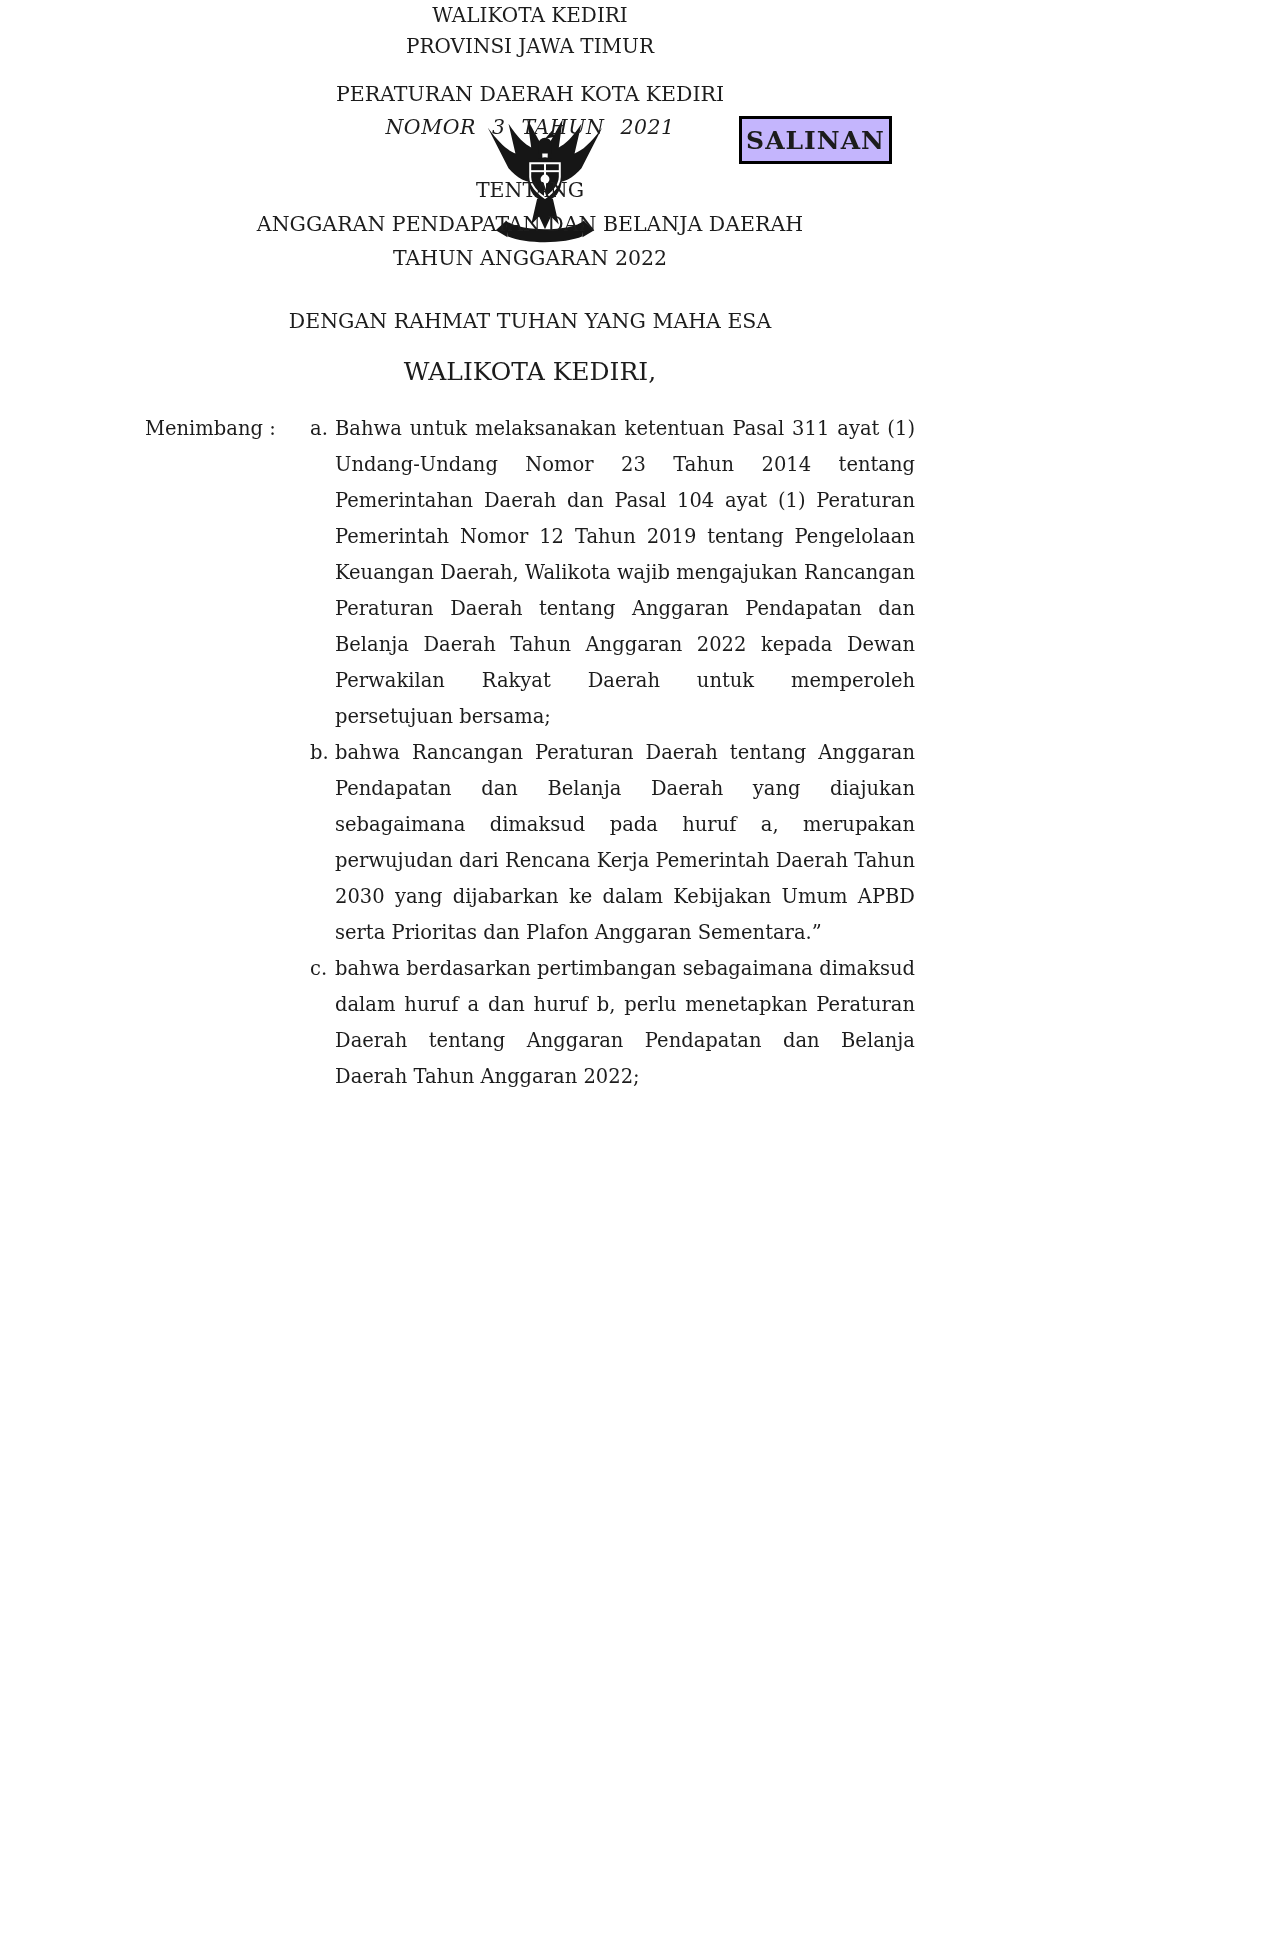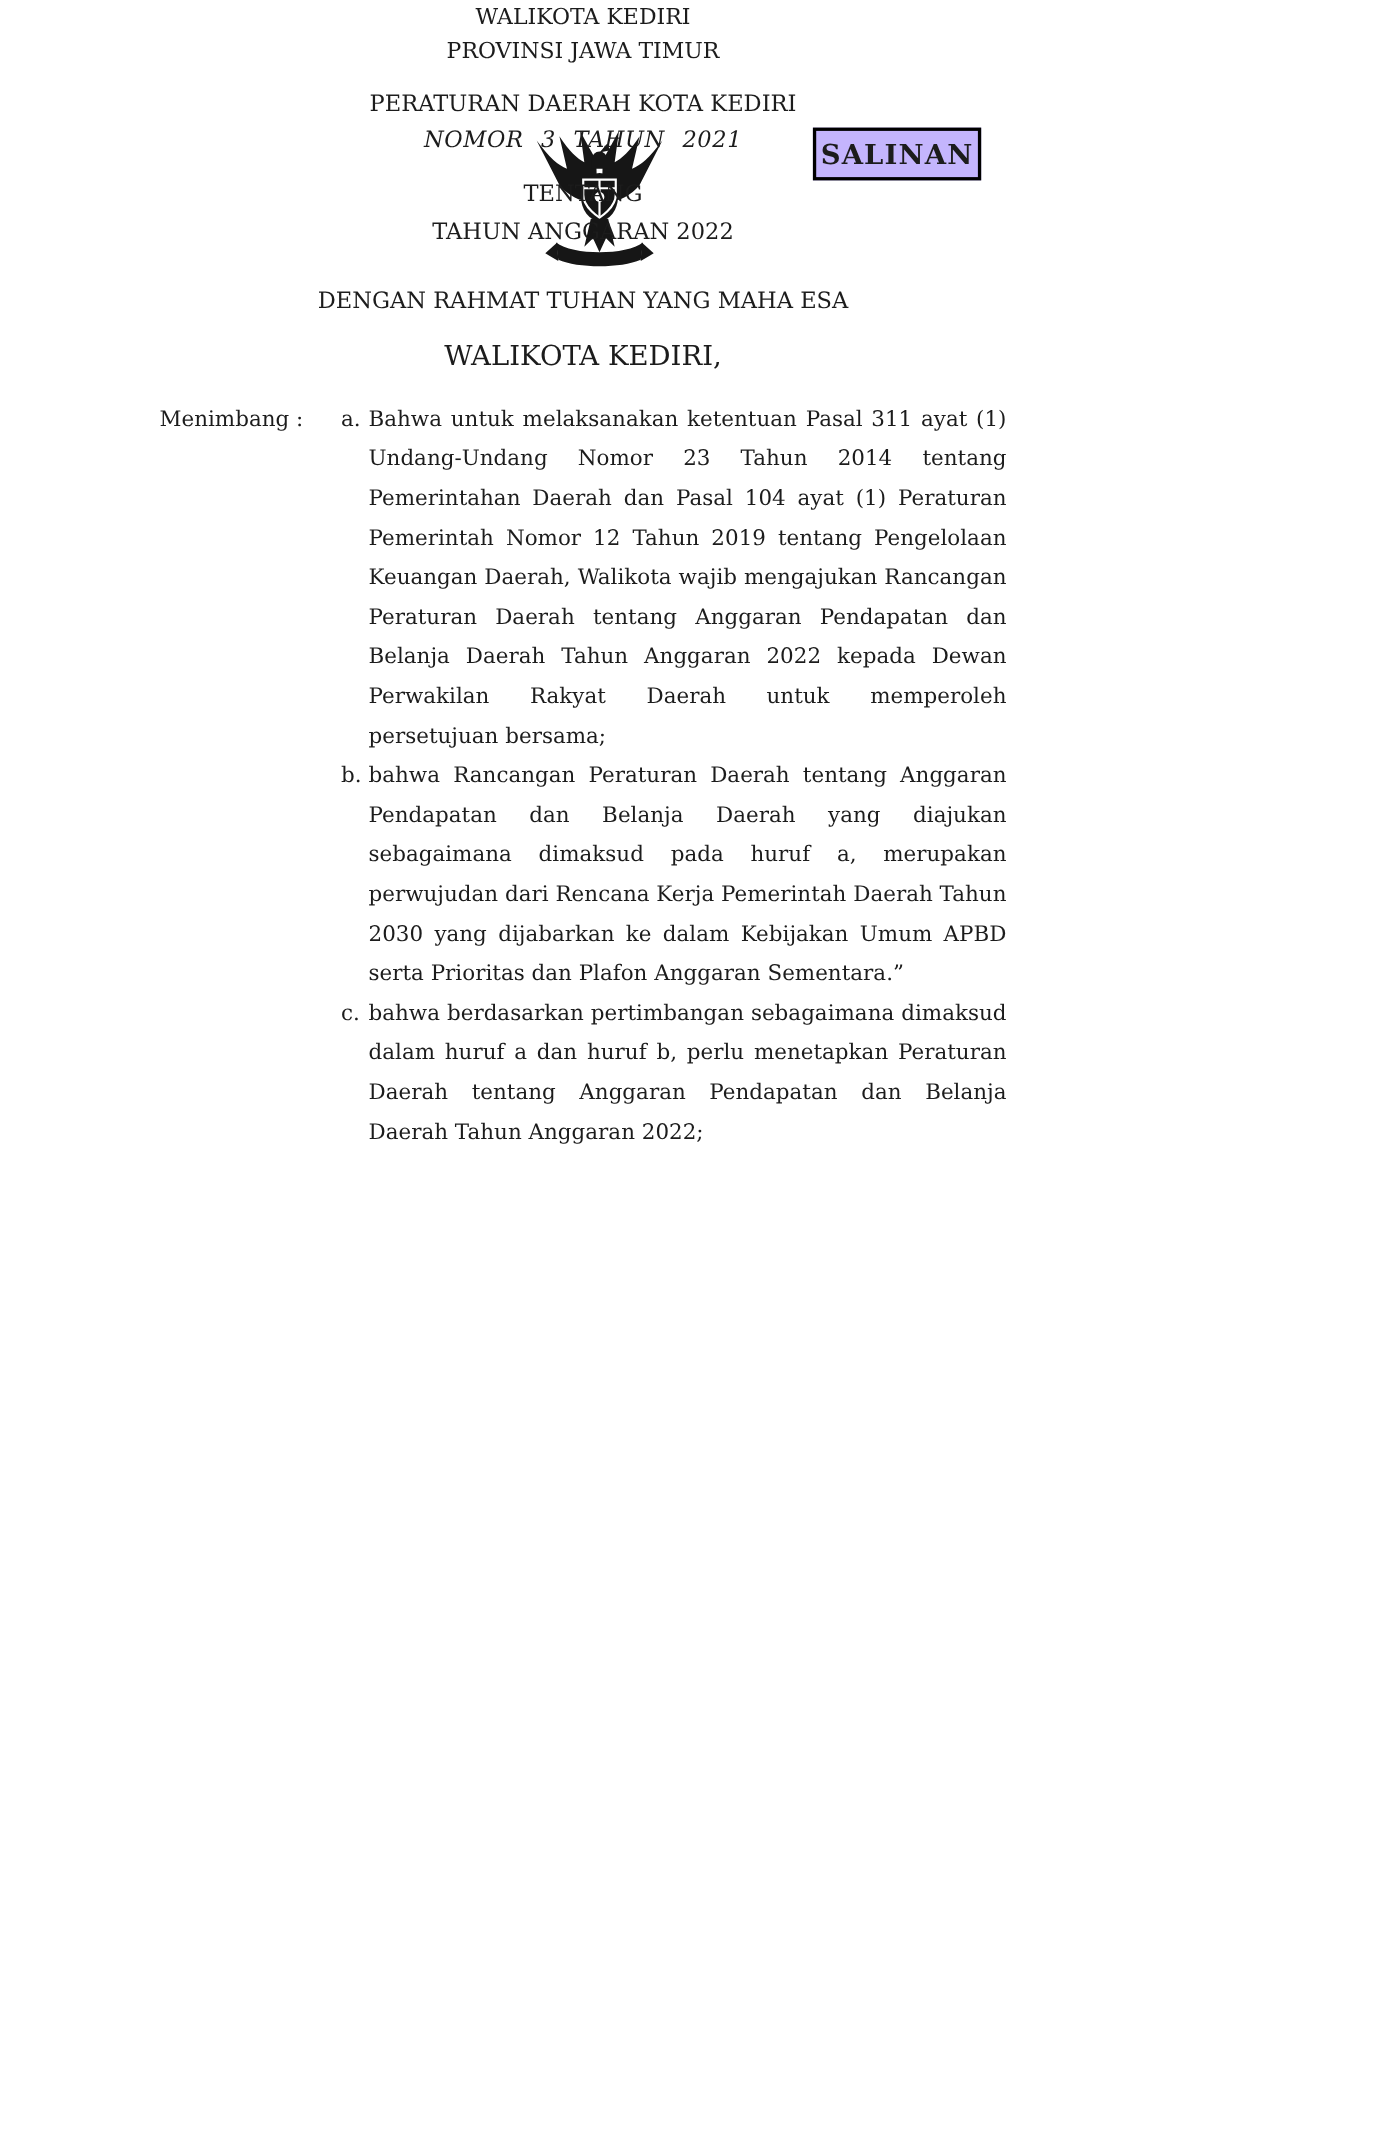--- a/index.html
+++ b/index.html
@@ -22,21 +22,21 @@
   }
   .emblem { position:absolute; top:110px; left:476px; width:138px; height:146px; }
   .emblem svg { width:100%; height:100%; display:block; }
 
   .content { position:absolute; left:145px; top:0; width:770px; }
 
   .center { text-align:center; }
   .org-block   { line-height:31px; font-size:20px; }
   .title-block { margin-top:16px;  line-height:33px; font-size:20.5px; }
   .number-line { word-spacing:9px; letter-spacing:0.5px;font-style:italic; }
-  .subject-block { margin-top:15px; line-height:34px; font-size:20.5px; }
+  .subject-block { margin-top:29px; line-height:34px; font-size:20.5px; }
   .invocation  { margin-top:32px; font-size:20.5px; line-height:28px; }
   .issuer      { margin-top:23px; font-size:25px; line-height:28px; }
 
   .considering {
     margin-top:25px;
     display:flex;
     font-size:19.5px;
     line-height:36px;
   }
   .considering-label { width:165px; flex:none; }
@@ -88,20 +88,21 @@
     <div>PROVINSI JAWA TIMUR</div>
   </div>
 
   <div class="title-block center">
     <div>PERATURAN DAERAH KOTA KEDIRI</div>
     <div class="number-line">NOMOR 3 TAHUN 2021</div>
   </div>
 
   <div class="subject-block center">
     <div>TENTANG</div>
+    <div>ANGGARAN PENDAPATAN DAN BELANJA DAERAH</div>
     <div>TAHUN ANGGARAN 2022</div>
   </div>
 
   <div class="invocation center">DENGAN RAHMAT TUHAN YANG MAHA ESA</div>
 
   <div class="issuer center">WALIKOTA KEDIRI,</div>
 
   <div class="considering">
     <div class="considering-label">Menimbang :</div>
     <div class="c-items">

